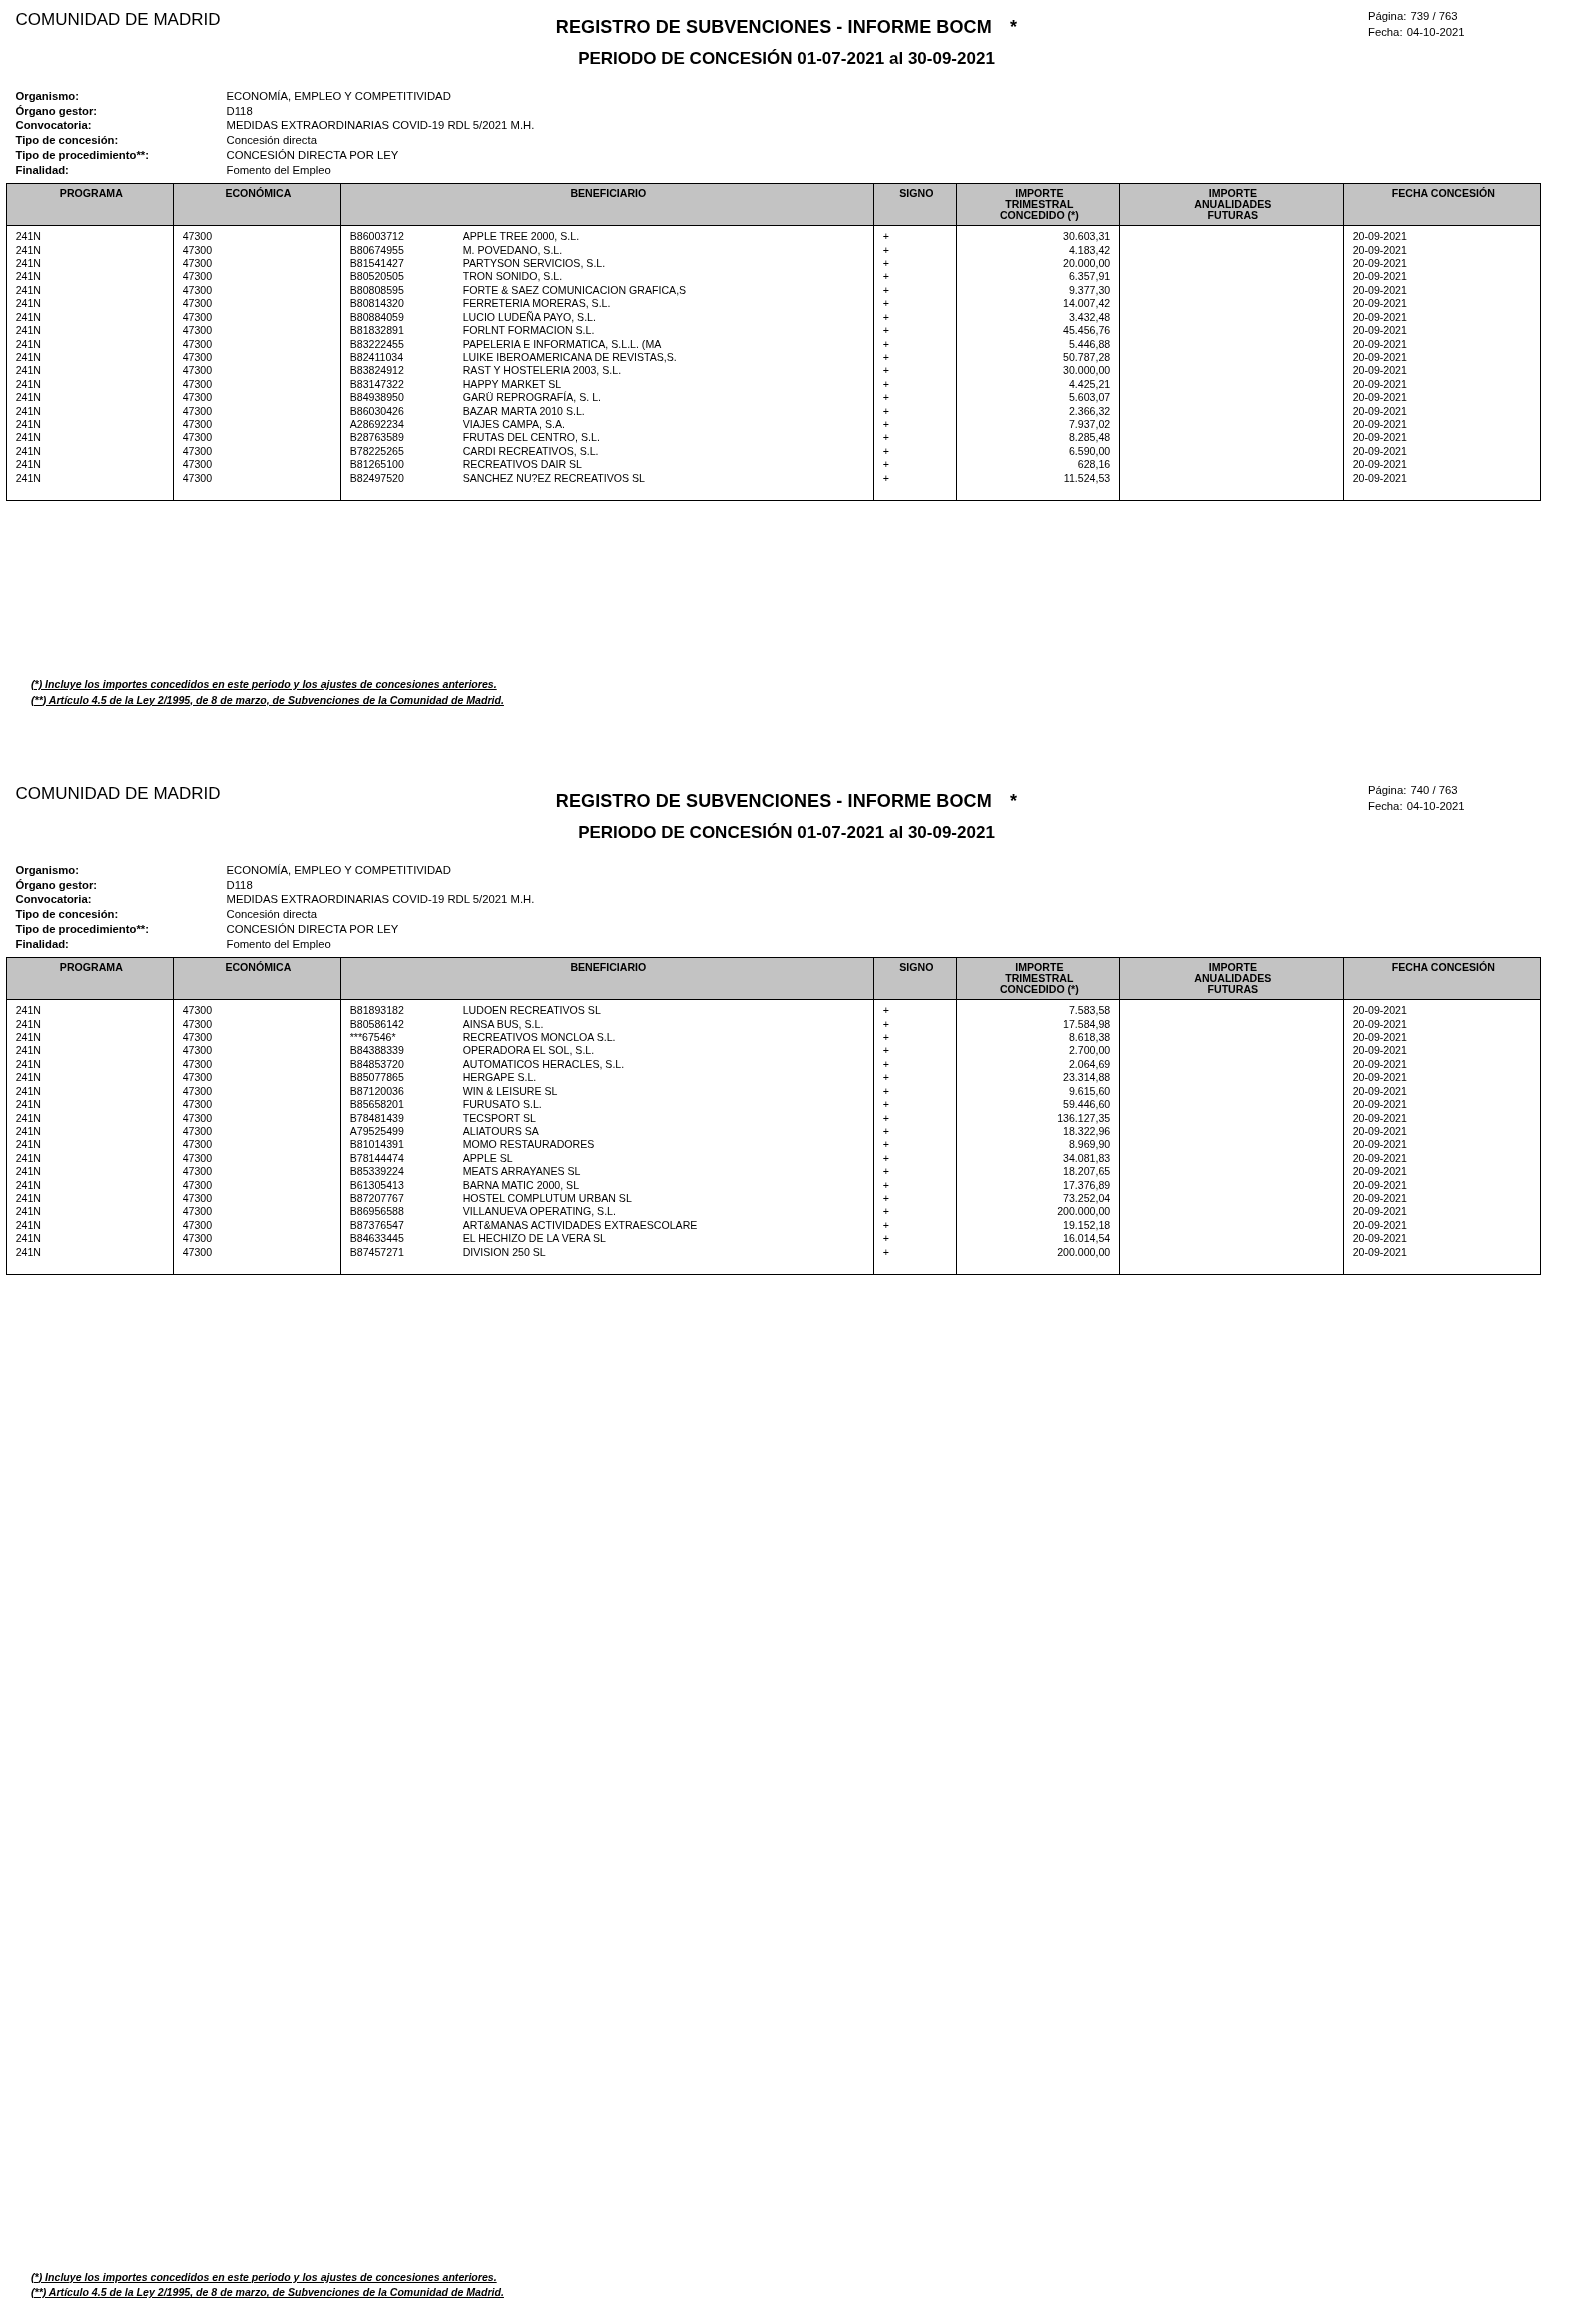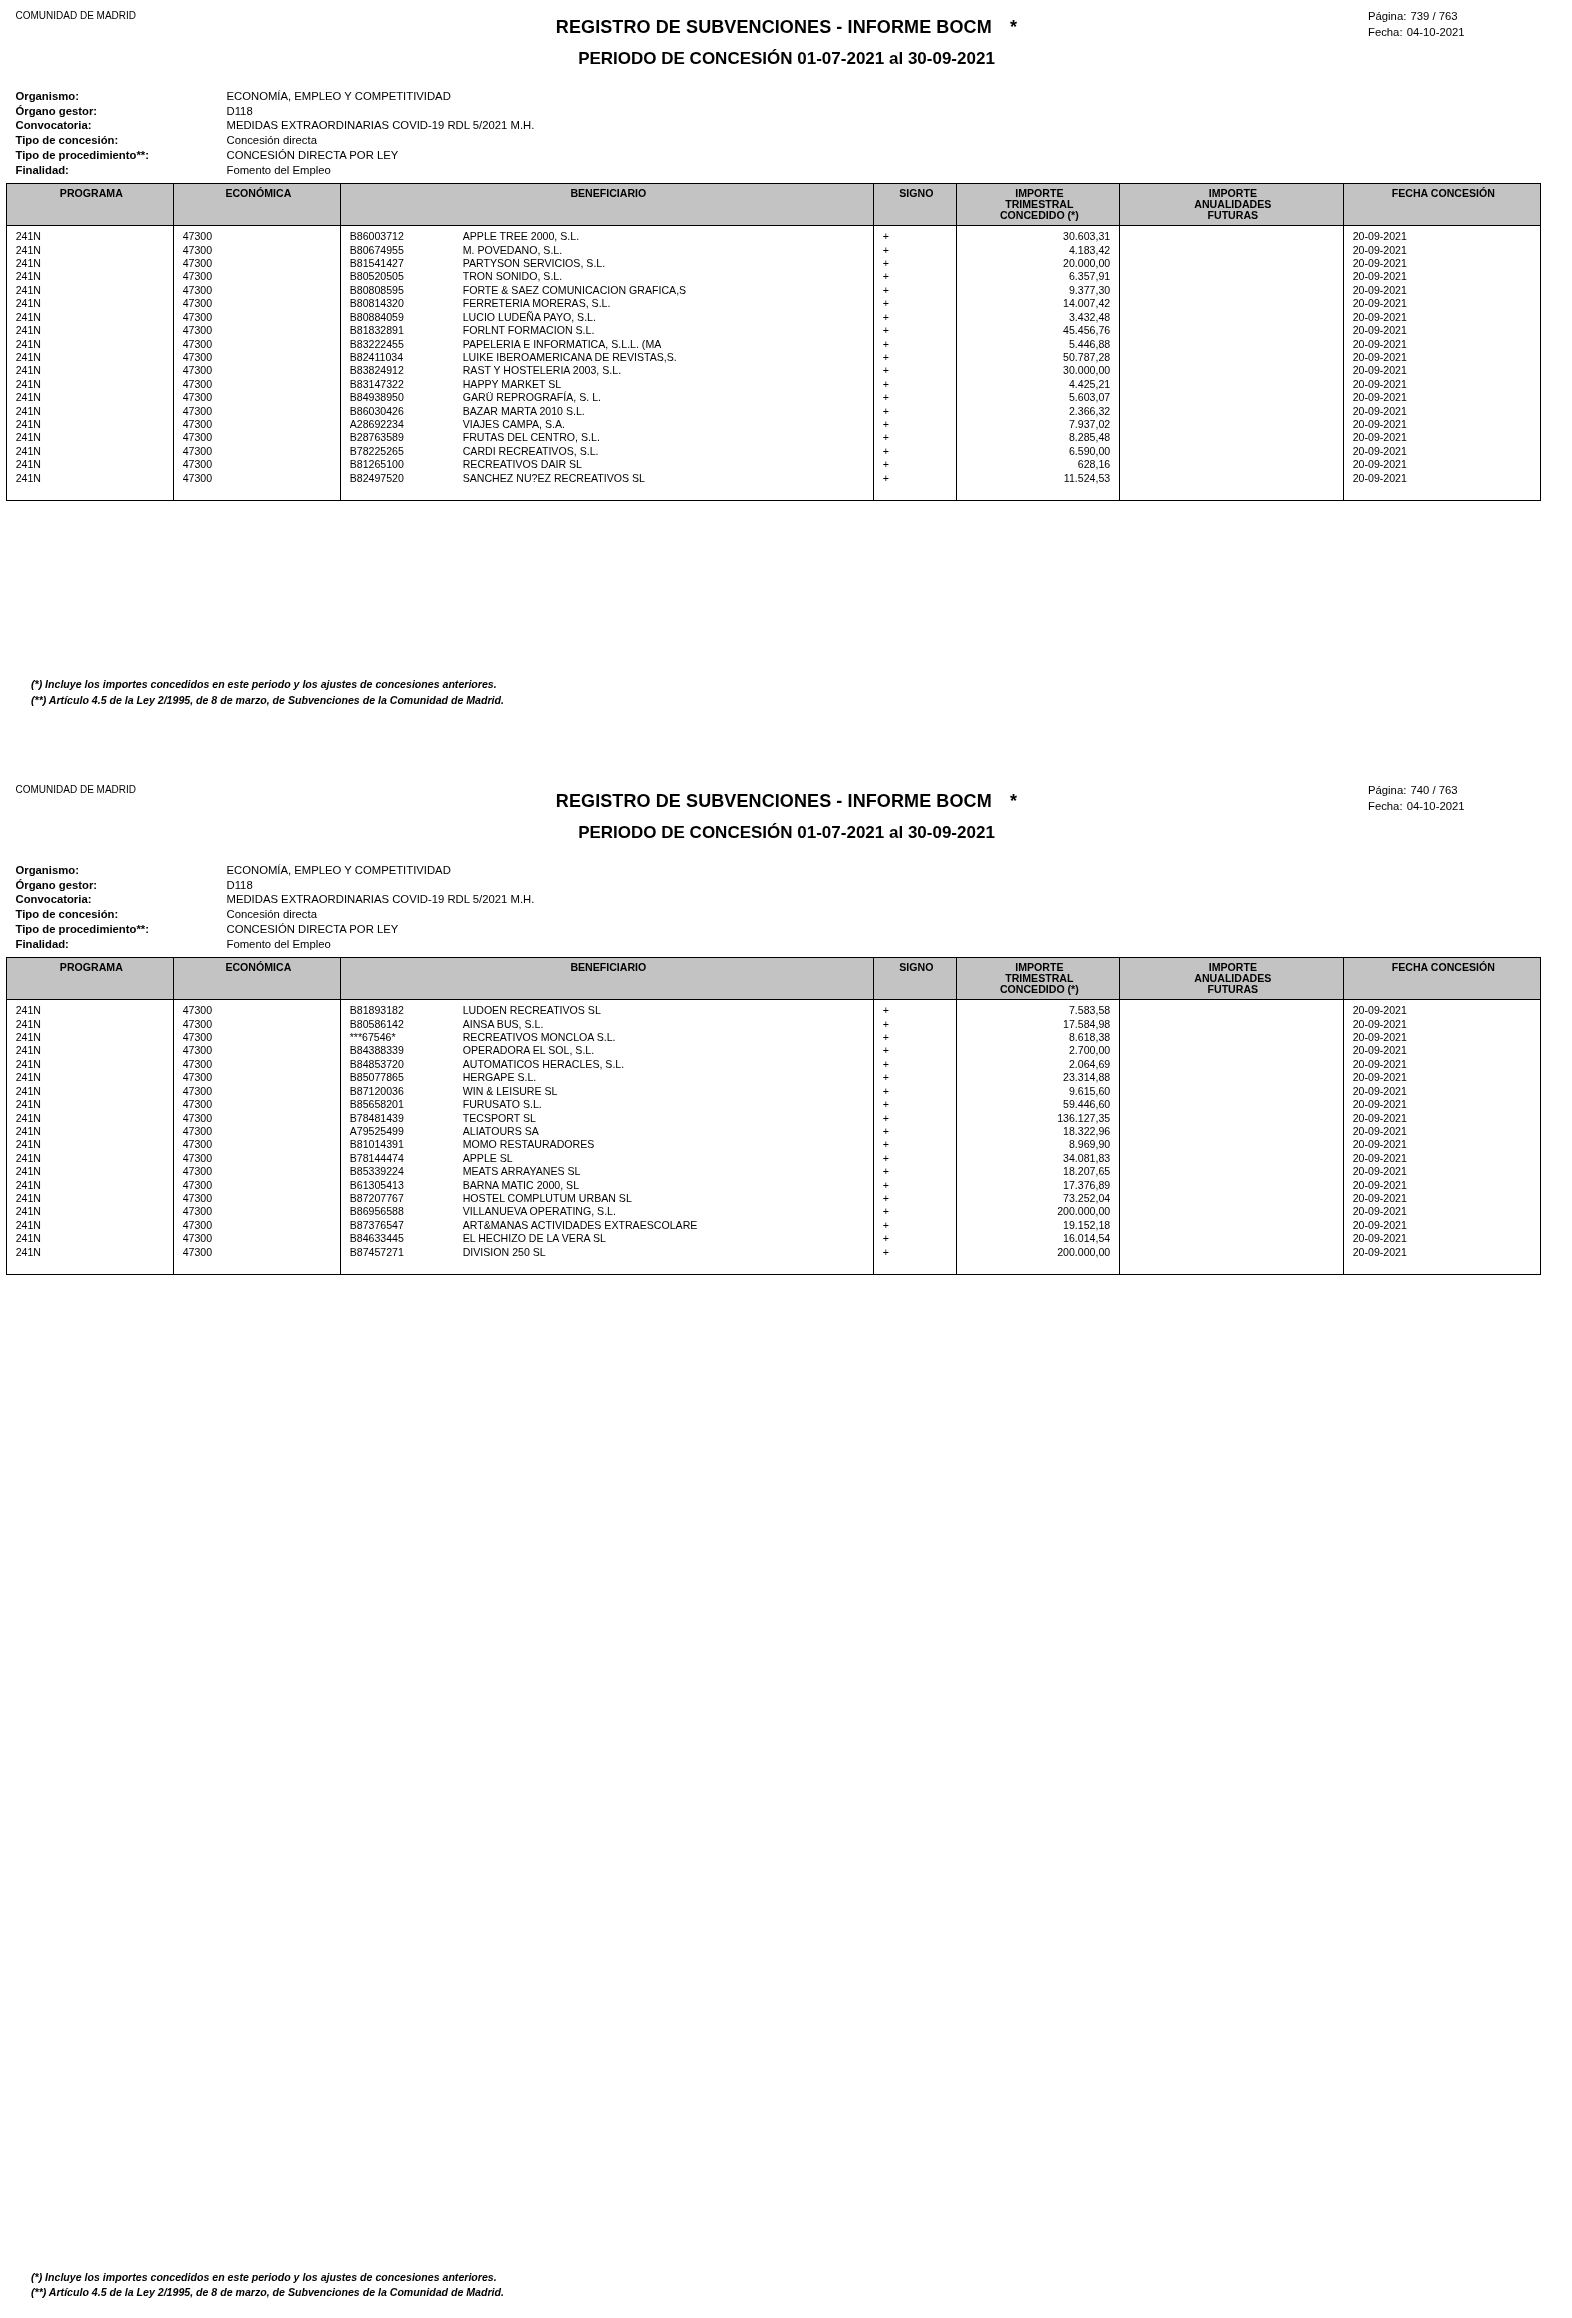--- a/index.html
+++ b/index.html
@@ -9,21 +9,21 @@
     color:#000;
     font-family:"Liberation Sans","DejaVu Sans",sans-serif;
   }
   .page { position:relative; width:1573px; background:#fff; }
   .page-1 { height:774px; }
   .page-2 { height:1545px; }
 
   .page-header { position:relative; height:79px; }
   .org {
     position:absolute; left:15.5px; top:9.8px;
-    font-size:10px;
+    font-size:17px;
   }
   .pageinfo {
     position:absolute; left:1368px; top:8.4px;
     font-size:11.3px; line-height:16px;
   }
   .pi-value { margin-left:4.2px; }
   .titles { text-align:center; padding-top:17px; }
   .title { font-size:18px; font-weight:bold; letter-spacing:0.1px; }
   .title .star { margin-left:18.3px; font-weight:bold; }
   .subtitle { font-size:17px; font-weight:bold; margin-top:10.6px; }
@@ -62,20 +62,21 @@
   }
   .rtable tbody tr:first-of-type td { padding-top:4.2px; }
   .rtable tfoot td { height:15.5px; }
   .c-imp { text-align:right; padding-right:8.4px !important; }
   .nif { display:inline-block; width:113px; }
 
   .footnotes {
     position:absolute; left:31px;
     font-size:10.6px; font-weight:bold; font-style:italic;
     line-height:15.5px;
+    text-decoration:underline;
   }
   .page-1 .footnotes { top:677px; }
   .page-2 .footnotes { bottom:18.3px; }
 </style>
 </head>
 <body>
 
 <section class="page page-1">
   <header class="page-header">
     <div class="org">COMUNIDAD DE MADRID</div>

